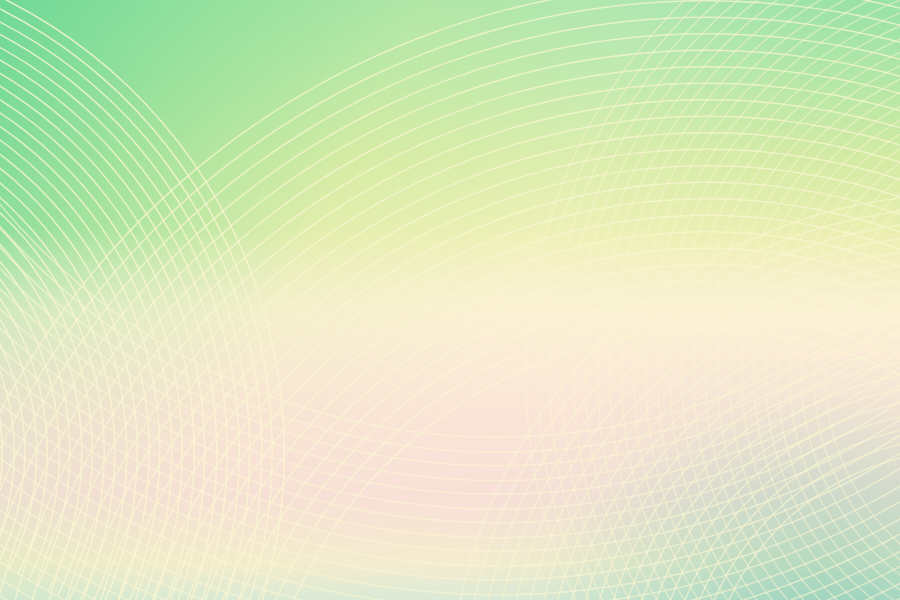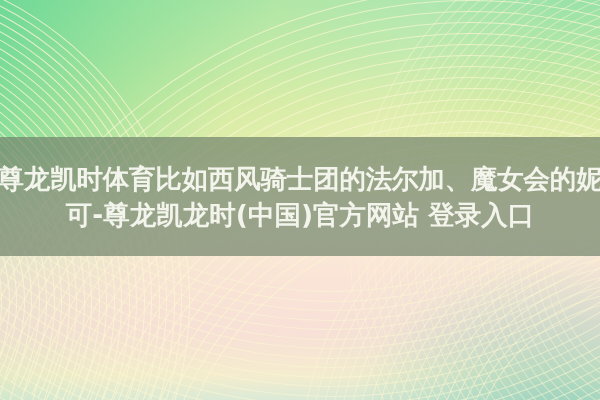--- a/index.html
+++ b/index.html
@@ -237,18 +237,14 @@
       <div class="arc-ring" style="width: 588px; height: 588px; left: 406px; top: -44px; border-width: 1.3px; border-color: rgb(251, 246, 210); opacity: 0.5; transform: rotate(-6deg);"></div>
       <div class="arc-ring" style="width: 604px; height: 604px; left: 398px; top: -52px; border-width: 1.3px; border-color: rgb(251, 246, 210); opacity: 0.5; transform: rotate(-6deg);"></div>
       <div class="arc-ring" style="width: 620px; height: 620px; left: 390px; top: -60px; border-width: 1.3px; border-color: rgb(251, 246, 210); opacity: 0.5; transform: rotate(-6deg);"></div>
       <div class="arc-ring" style="width: 636px; height: 636px; left: 382px; top: -68px; border-width: 1.3px; border-color: rgb(251, 246, 210); opacity: 0.5; transform: rotate(-6deg);"></div>
       <div class="arc-ring" style="width: 652px; height: 652px; left: 374px; top: -76px; border-width: 1.3px; border-color: rgb(251, 246, 210); opacity: 0.5; transform: rotate(-6deg);"></div>
       <div class="arc-ring" style="width: 668px; height: 668px; left: 366px; top: -84px; border-width: 1.3px; border-color: rgb(251, 246, 210); opacity: 0.5; transform: rotate(-6deg);"></div>
       <div class="arc-ring" style="width: 684px; height: 684px; left: 358px; top: -92px; border-width: 1.3px; border-color: rgb(251, 246, 210); opacity: 0.5; transform: rotate(-6deg);"></div>
       <div class="arc-ring" style="width: 700px; height: 700px; left: 350px; top: -100px; border-width: 1.3px; border-color: rgb(251, 246, 210); opacity: 0.5; transform: rotate(-6deg);"></div>
     </div>
 
-  <div class="band">
-    <div class="band-line l1">尊龙凯时体育比如西风骑士团的法尔加、魔女会的妮</div>
-    <div class="band-line l2">可-尊龙凯龙时(中国)官方网站 登录入口</div>
-  </div>
 
 </div>
 
 </body></html>

